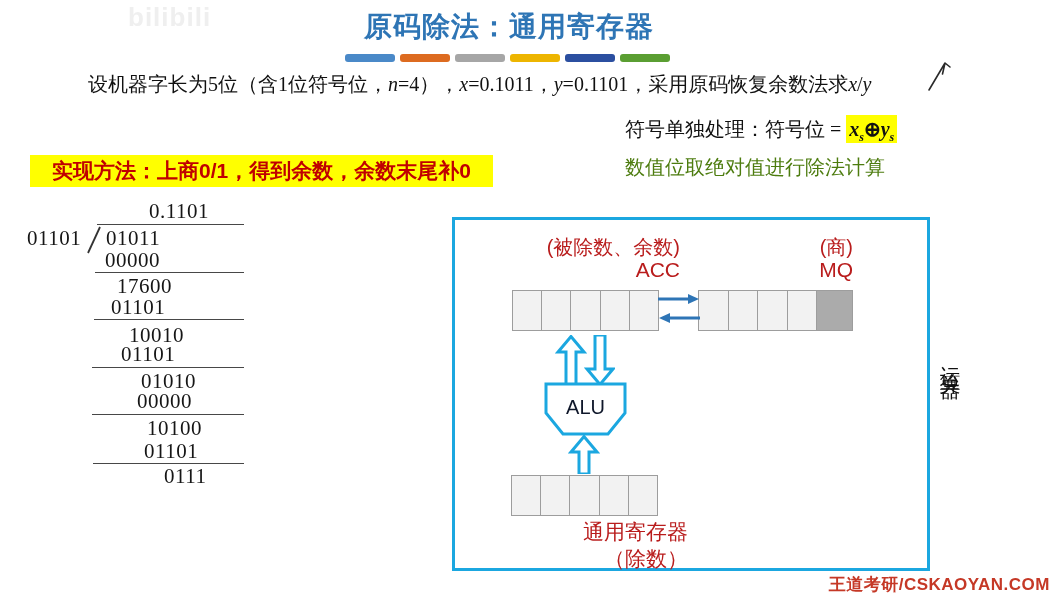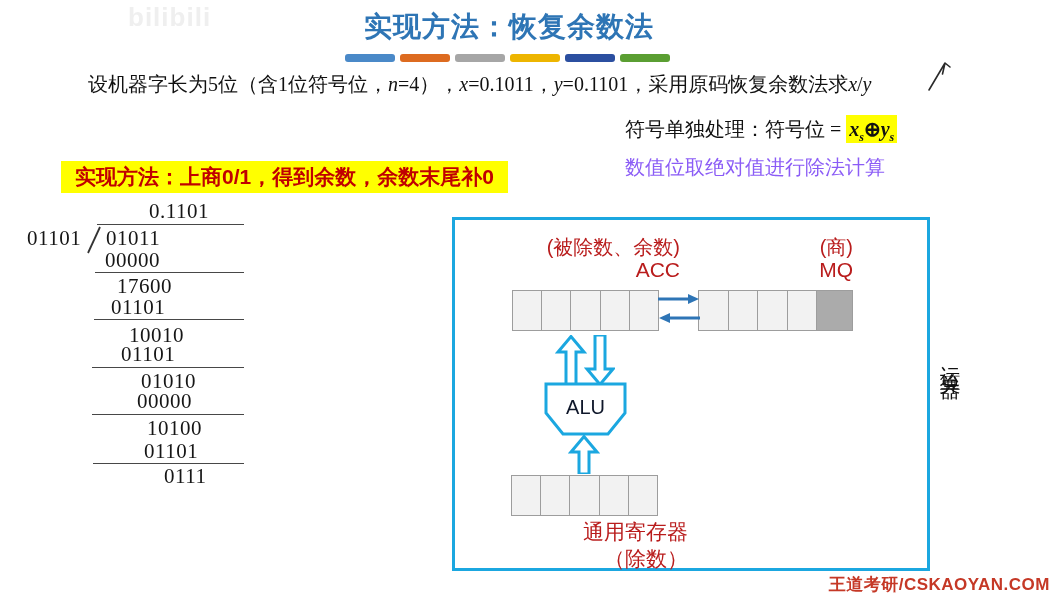--- a/index.html
+++ b/index.html
@@ -20,24 +20,24 @@
   .problem { position:absolute; left:88px; top:71px; font-family:"Liberation Serif", serif;
     font-size:20px; color:#111; white-space:nowrap; }
   .it { font-style:italic; }
   .pen { position:absolute; left:924px; top:56px; }
   
   .sign-line1 { position:absolute; left:625px; top:116px; font-family:"Liberation Serif", serif;
     font-size:20px; color:#111; white-space:nowrap; }
   .hl { background:var(--hl); padding:3px 3px; font-weight:bold; font-style:italic;font-family:Liberation Serif, serif; }
   .hl sub { font-size:12px; font-style:italic; }
   .sign-line2 { position:absolute; left:625px; top:154px; font-family:"Liberation Serif", serif;
-    font-size:20px; color:#8b5cf6; white-space:nowrap; }
-  
-  .method-note { position:absolute; left:30px; top:161px; background:var(--hl);
-    color:var(--red); font-weight:bold; font-size:21px; padding:2px 14px; white-space:nowrap;margin-left:31px; }
+    font-size:20px; color:#4d7c0f; white-space:nowrap; }
+  
+  .method-note { position:absolute; left:30px; top:155px; background:var(--hl);
+    color:var(--red); font-weight:bold; font-size:21px; padding:2px 22px; white-space:nowrap; }
   
   .division { position:absolute; left:0; top:0; font-family:"Liberation Serif", serif;
     font-size:21px; color:#161616; }
   .drow { position:absolute; letter-spacing:0.5px; line-height:22px; white-space:nowrap; }
   .dline { position:absolute; height:0; border-top:1.6px solid var(--line); }
   .dq    { left:149px; top:200px; }
   .dl0   { left:97px;  top:224px; width:147px; }
   .ddv   { left:27px;  top:227px; }
   .dslash{ left:86px;  top:226px; }
   .ddd   { left:106px; top:227px; }
@@ -83,21 +83,21 @@
   .brand { position:absolute; right:8px; top:573px; font-size:17px; font-weight:bold;
     color:var(--brand); letter-spacing:0.5px; }
 </style>
 </head>
 <body>
 
 <div class="stage" style="--title: #2e75b5; --hl: #ffff00; --red: #c00000; --accent: #1ba7e0; --steel: #2e75b6; --cell-fill: #f2f2f2; --cell-border: #9d9d9d; --cell-dark: #ababab; --line: #474747; --brand: #c53826;">
 
   <div class="watermark">bilibili</div>
 
-  <div class="title">实现方法：恢复余数法</div>
+  <div class="title">原码除法：通用寄存器</div>
 
   <div class="bars">
     <div class="bar" style="background: rgb(74, 137, 200);"></div>
     <div class="bar" style="background: rgb(221, 107, 32);"></div>
     <div class="bar" style="background: rgb(166, 166, 166);"></div>
     <div class="bar" style="background: rgb(237, 181, 0);"></div>
     <div class="bar" style="background: rgb(43, 79, 160);"></div>
     <div class="bar" style="background: rgb(90, 158, 50);"></div>
   </div>
 

